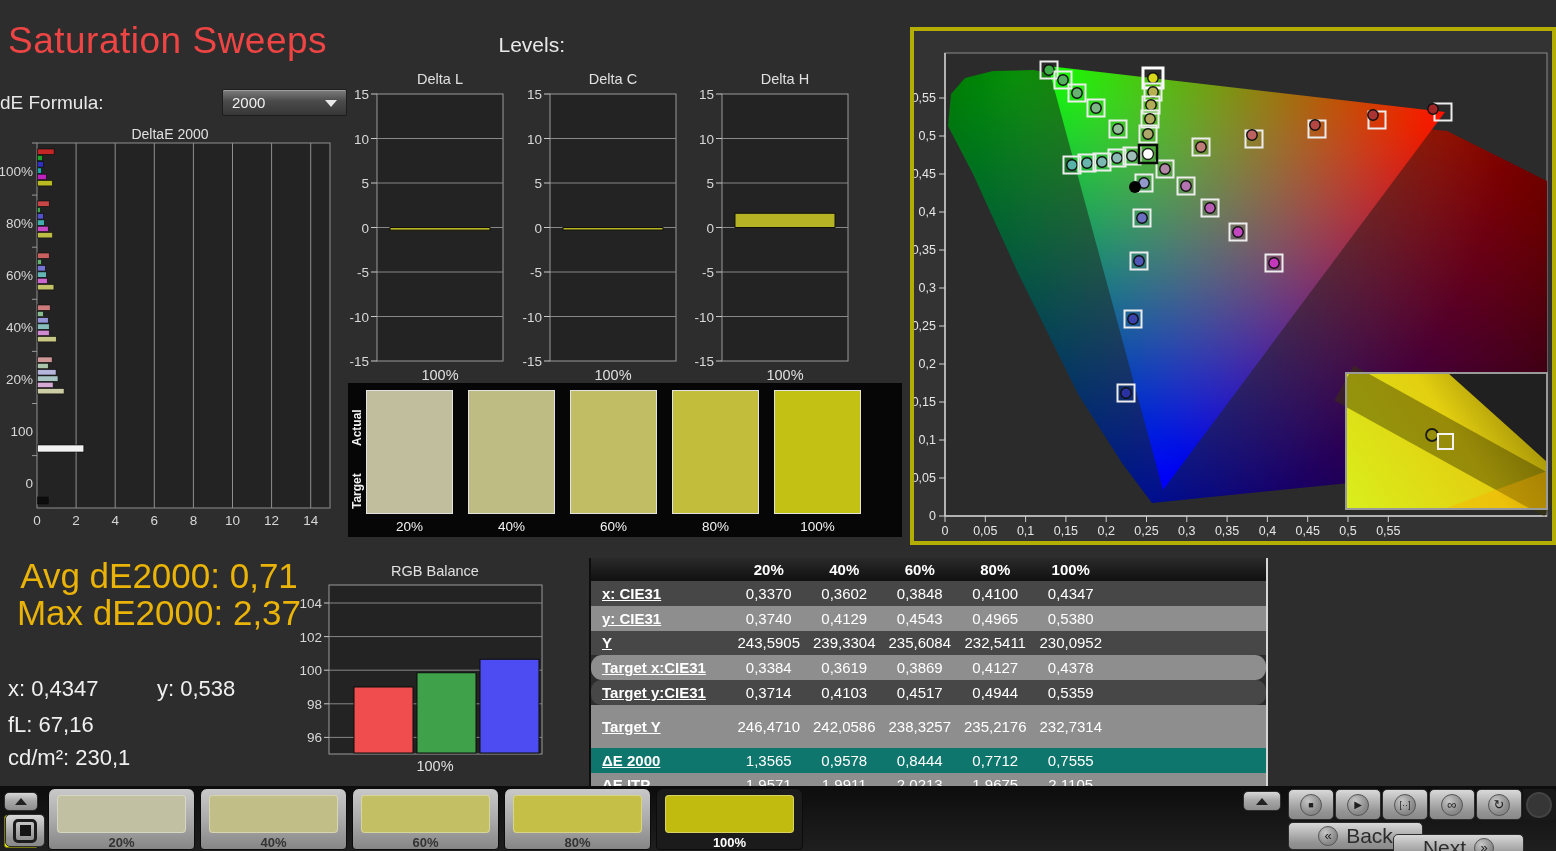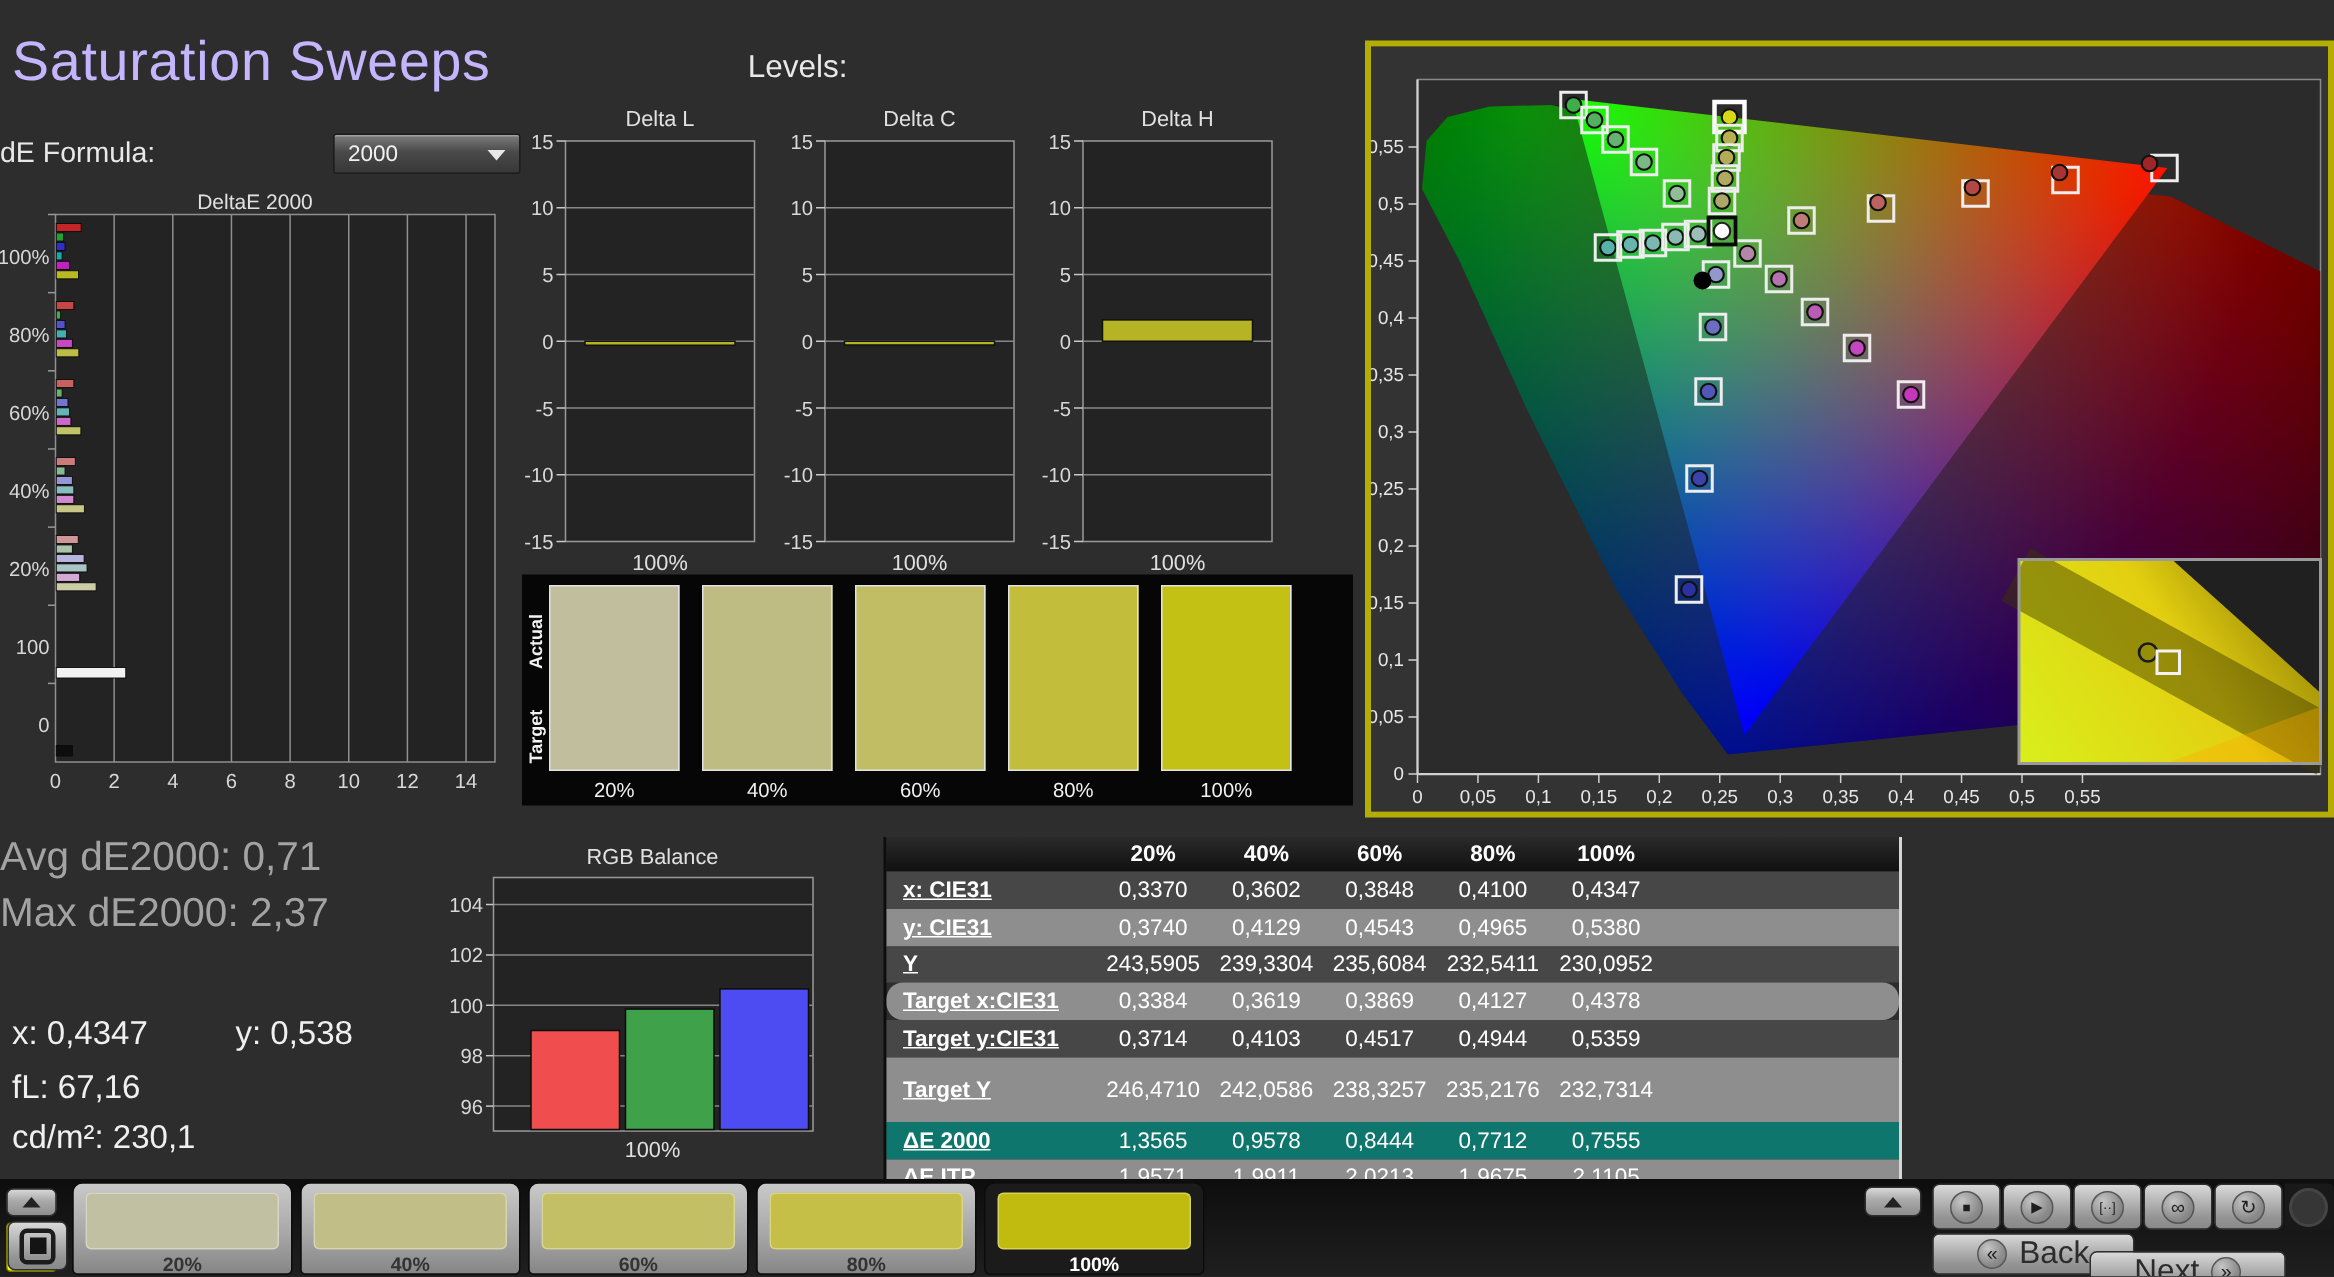--- a/index.html
+++ b/index.html
@@ -1,37 +1,37 @@
 <!DOCTYPE html>
 <html><head>
 <meta charset="utf-8">
 <style>
   html,body{margin:0;padding:0;background:#222;}
   #app{position:relative;width:1556px;height:851px;background:#2d2d2d;font-family:"Liberation Sans",sans-serif;overflow:hidden;}
   #app *{box-sizing:border-box;}
   svg text{font-family:"Liberation Sans",sans-serif;}
 
-  .page-title{position:absolute;left:8px;top:20px;font-size:37px;color:#c4b5fd;letter-spacing:0.5px;}
+  .page-title{position:absolute;left:8px;top:20px;font-size:37px;color:#ef4444;letter-spacing:0.5px;}
 
   .dd-label{position:absolute;color:#e8e8e8;}
   .dd{position:absolute;background:linear-gradient(180deg,#7d7d7d,#4a4a4a 45%,#373737);border:1px solid #1d1d1d;border-radius:2px;color:#f0f0f0;font-size:15px;display:flex;align-items:center;padding-left:9px;box-shadow:inset 0 1px 0 rgba(255,255,255,.28);}
   .dd-arrow{position:absolute;right:9px;top:50%;margin-top:-3px;width:0;height:0;border-left:6px solid transparent;border-right:6px solid transparent;border-top:7px solid #e8e8e8;}
 
   #deltae-chart{position:absolute;left:0;top:128px;width:345px;height:404px;}
   #dl-chart{position:absolute;left:340px;top:70px;width:185px;height:315px;}
   #dc-chart{position:absolute;left:513px;top:70px;width:185px;height:315px;}
   #dh-chart{position:absolute;left:685px;top:70px;width:185px;height:315px;}
   #rgb-chart{position:absolute;left:300px;top:563px;width:260px;height:215px;}
 
   #swatch-panel{position:absolute;left:348px;top:383px;width:554px;height:154px;background:#060606;}
   .vlabel{position:absolute;left:2px;width:16px;color:#f2f2f2;font-size:12px;font-weight:bold;writing-mode:vertical-rl;transform:rotate(180deg);text-align:center;}
   .sw{position:absolute;top:7px;width:87px;height:124px;border:1px solid #e2e2e2;}
   .sw-label{position:absolute;top:136px;width:87px;text-align:center;color:#f2f2f2;font-size:13.5px;}
 
-  .stat-line{position:absolute;left:0;width:318px;font-size:27px;color:#a3a3a3;}
+  .stat-line{position:absolute;left:0;width:318px;text-align:center;font-size:35px;color:#eab308;}
   .cr-title{position:absolute;left:8px;font-size:27px;color:#f5f5f5;}
   .cr-line{position:absolute;font-size:22px;color:#f0f0f0;}
 
   #cie-panel{position:absolute;left:910px;top:27px;width:646px;height:518px;background:#333333;border:4px solid #b4ad04;}
   #cie-title{position:absolute;left:0;top:6px;width:638px;text-align:center;color:#e0e0e0;font-size:13.5px;}
   #cie-svg{position:absolute;left:0;top:0;}
 
   #data-table{position:absolute;left:589px;top:558px;width:679px;border-right:2px solid #d6d6d6;border-bottom:2px solid #d6d6d6;border-left:2px solid #0d0d0d;}
   .trow{display:grid;grid-template-columns:140px repeat(5,75.5px) 1fr;}
   .trow>div{color:#ffffff;font-size:15px;display:flex;align-items:center;}
@@ -480,21 +480,21 @@
       </div>
       <div class="trow" style="height: 24.75px; background: rgb(142, 142, 142); border-radius: 11px;">
         <div class="tlabel">Target x:CIE31</div>
         <div class="tval">0,3384</div>
         <div class="tval">0,3619</div>
         <div class="tval">0,3869</div>
         <div class="tval">0,4127</div>
         <div class="tval">0,4378</div>
         <div></div>
       </div>
-      <div class="trow" style="height: 24.75px; background: rgb(71, 71, 71);">
+      <div class="trow" style="height: 24.75px; background: rgb(71, 71, 71); border-radius: 10px;">
         <div class="tlabel">Target y:CIE31</div>
         <div class="tval">0,3714</div>
         <div class="tval">0,4103</div>
         <div class="tval">0,4517</div>
         <div class="tval">0,4944</div>
         <div class="tval">0,5359</div>
         <div></div>
       </div>
       <div class="trow" style="height: 43px; background: rgb(142, 142, 142);">
         <div class="tlabel">Target Y</div>

